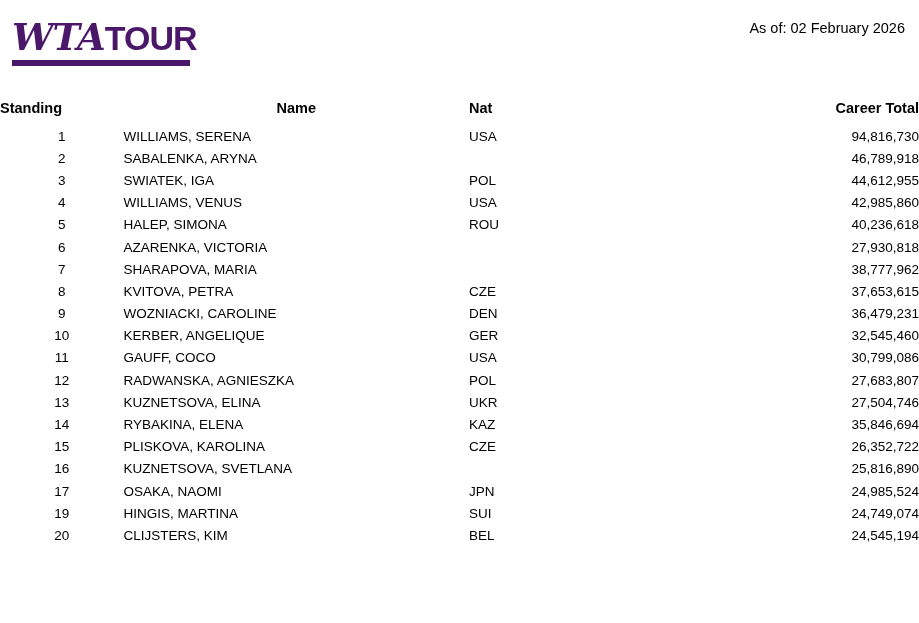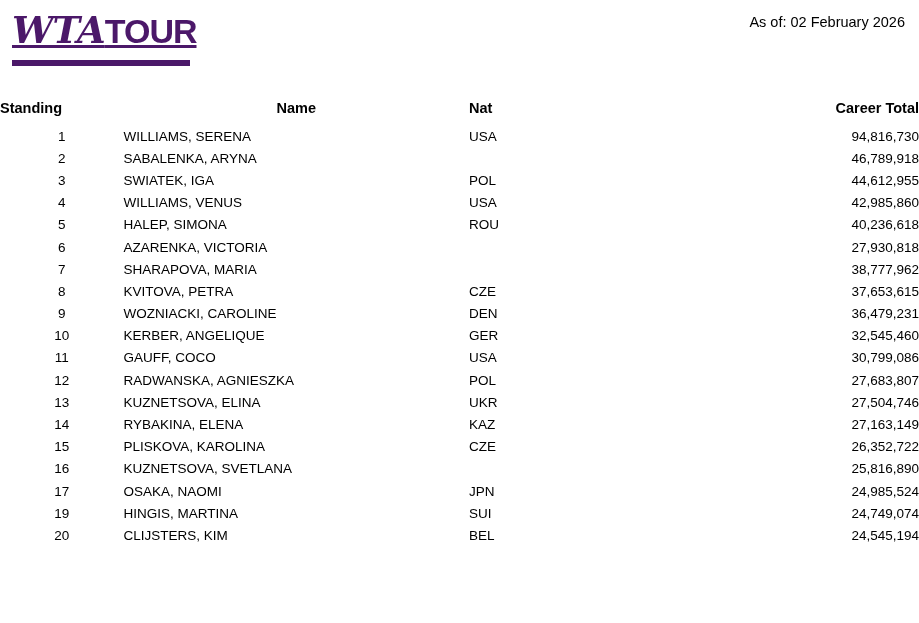--- a/index.html
+++ b/index.html
@@ -34,23 +34,22 @@
     width: 172px;
     height: 62px;
   }
   .logo-text {
     font-family: "DejaVu Serif", serif;
     font-style: italic;
     font-weight: bold;
     color: #4b1869;
     font-size: 37px;
     letter-spacing: -1px;
-    line-height: 44px;
-    white-space: nowrap;
-    text-decoration: underline;
+    line-height: 58px;
+    white-space: nowrap;
   }
   .logo-text .tour {
     font-family: "Liberation Sans", sans-serif;
     font-style: normal;
     font-weight: bold;
     font-size: 34px;
     letter-spacing: -1px;
   }
   .logo-rule {
     position: absolute;
@@ -69,21 +68,21 @@
   .doc-title {
     font-size: 30px;
     font-weight: bold;
     color: #000;
     line-height: 40px;
     white-space: nowrap;
   }
   .doc-subtitle {
     font-size: 14.5px;
     color: #000;
-    margin-top: 8px;
+    margin-top: 14px;
     white-space: nowrap;
   }
 
   
   table.leaders {
     width: 100%;
     border-collapse: collapse;
     margin-top: 14px;
   }
   table.leaders th {
@@ -217,21 +216,21 @@
         <tr>
           <td class="c-standing">13</td>
           <td class="c-name">KUZNETSOVA, ELINA</td>
           <td class="c-nat">UKR</td>
           <td class="c-total">27,504,746</td>
         </tr>
         <tr>
           <td class="c-standing">14</td>
           <td class="c-name">RYBAKINA, ELENA</td>
           <td class="c-nat">KAZ</td>
-          <td class="c-total">27,163,149</td>
+          <td class="c-total">35,846,694</td>
         </tr>
         <tr>
           <td class="c-standing">15</td>
           <td class="c-name">PLISKOVA, KAROLINA</td>
           <td class="c-nat">CZE</td>
           <td class="c-total">26,352,722</td>
         </tr>
         <tr>
           <td class="c-standing">16</td>
           <td class="c-name">KUZNETSOVA, SVETLANA</td>

